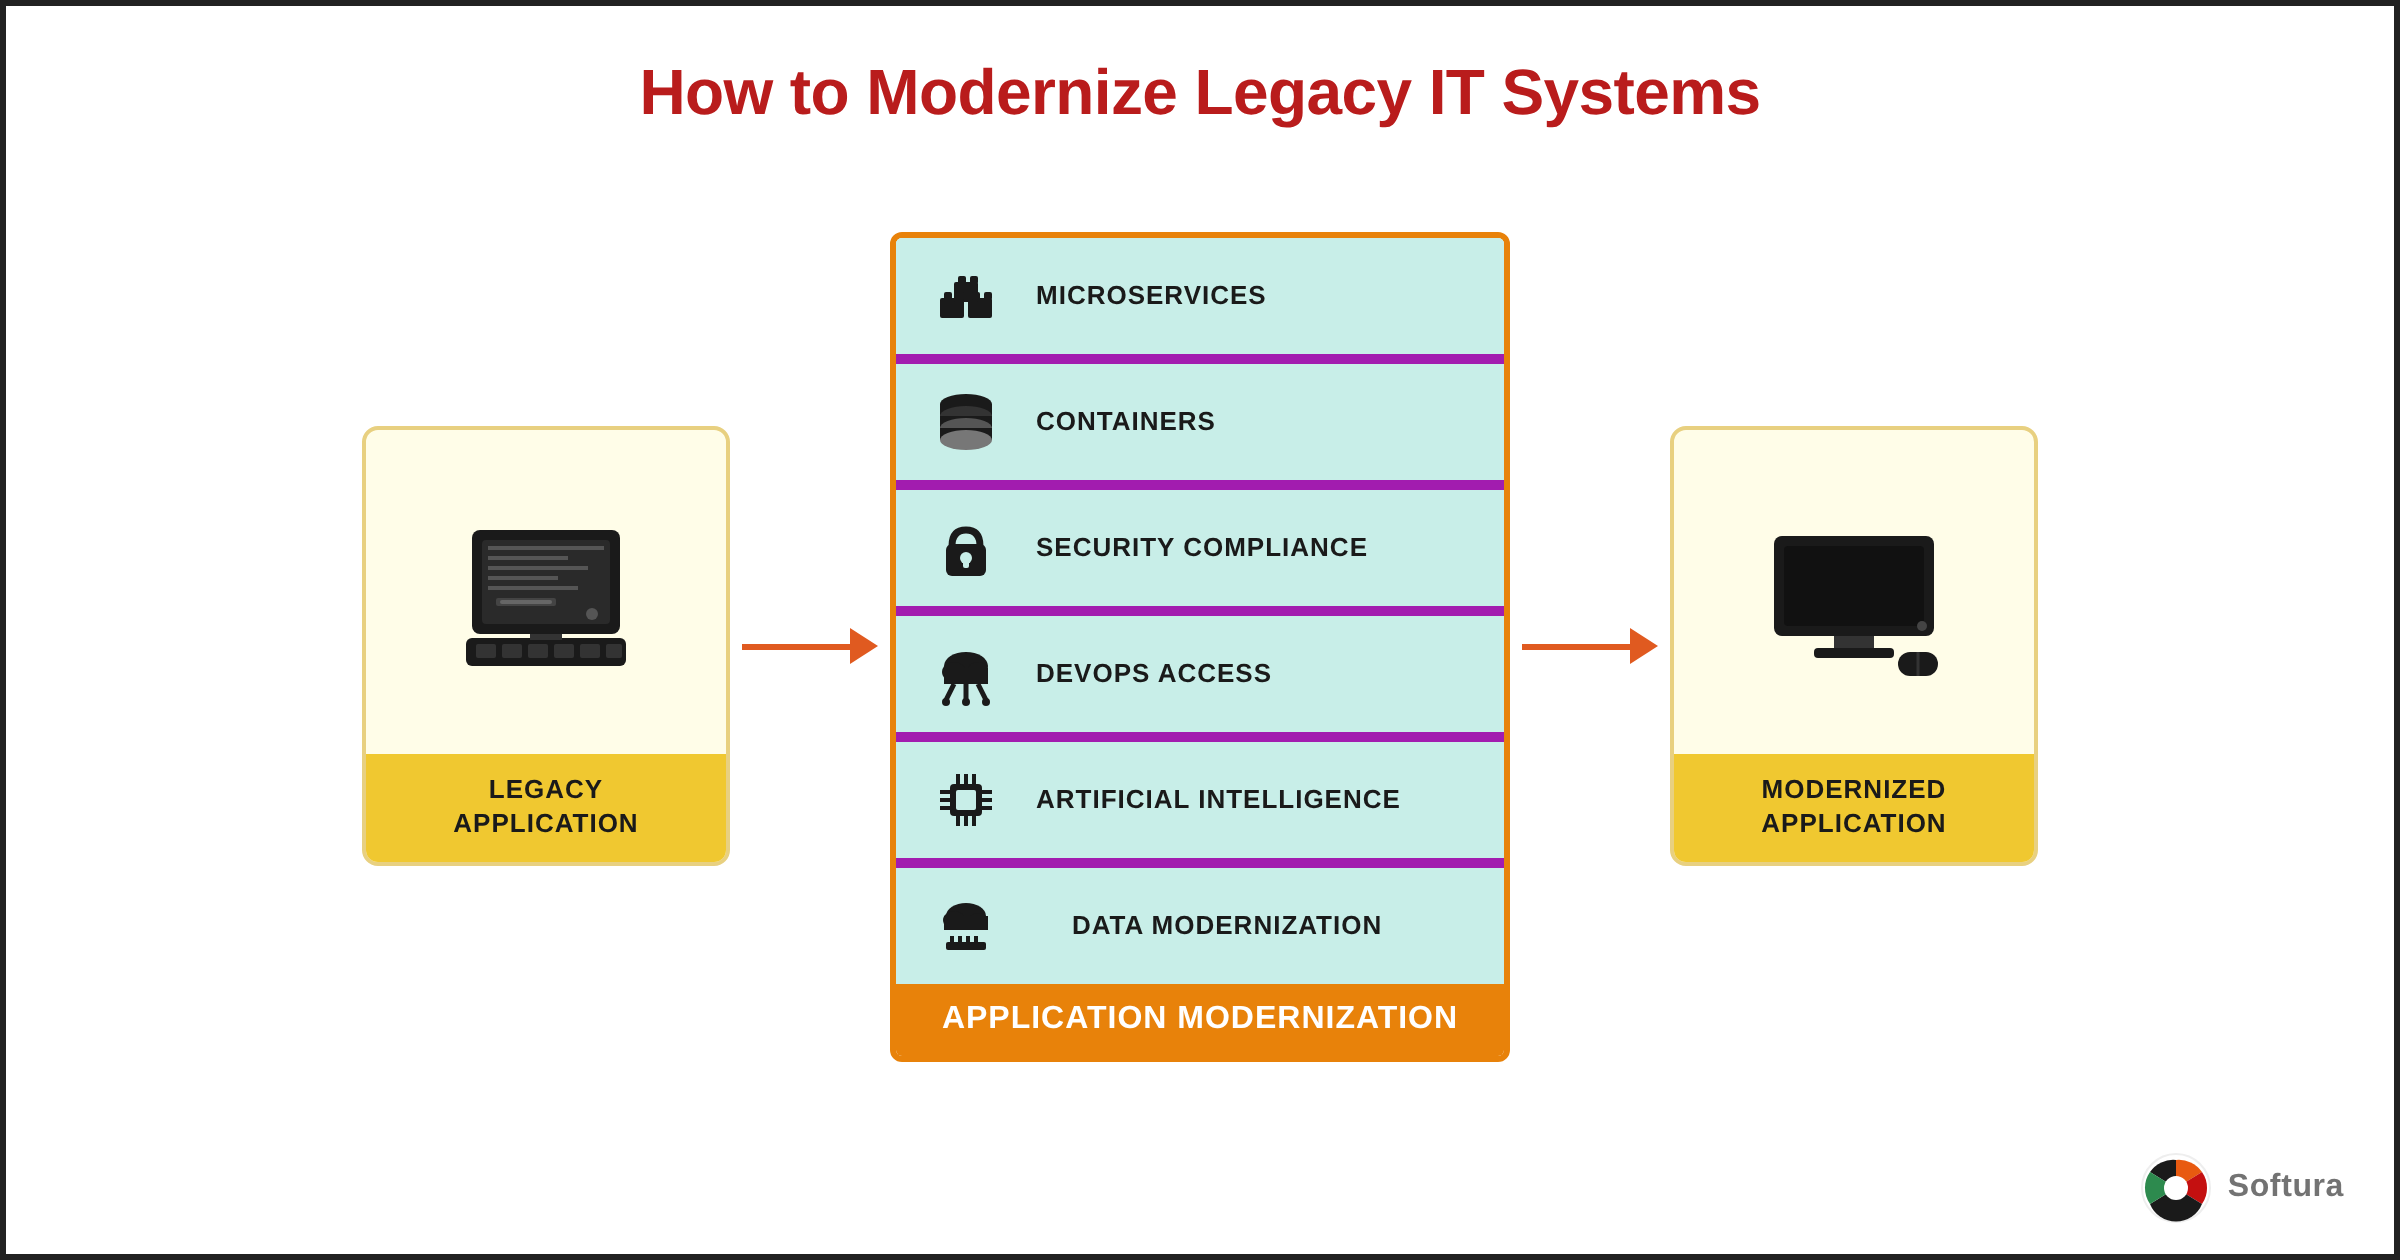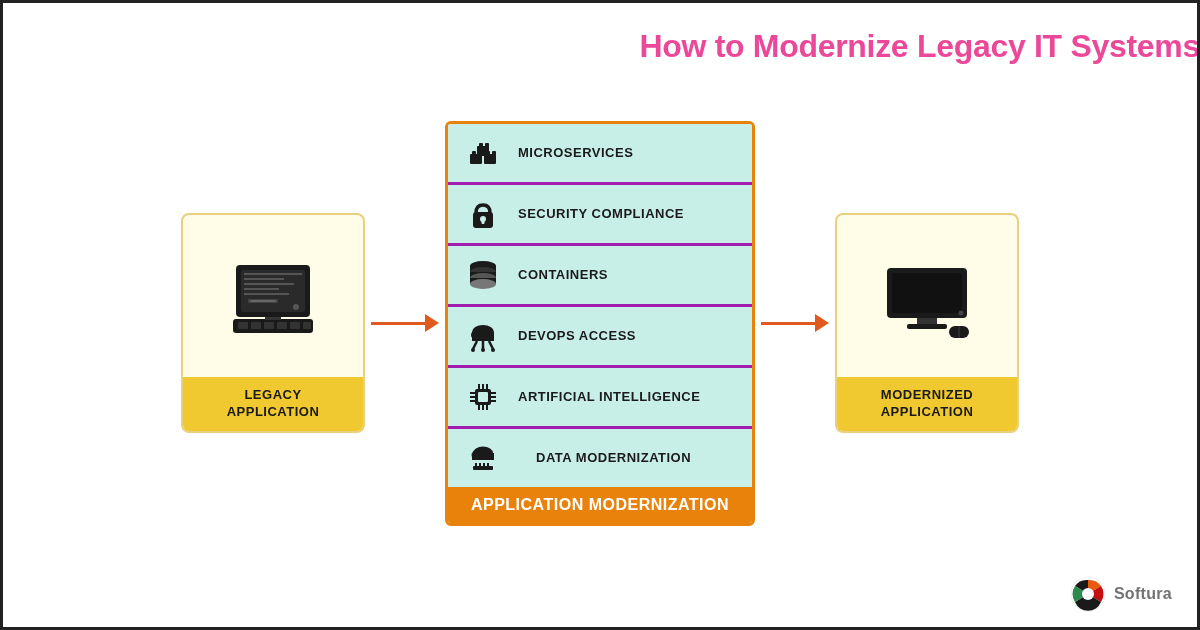--- a/index.html
+++ b/index.html
@@ -6,24 +6,24 @@
     body {
       width: 1200px;
       height: 630px;
       background: #ffffff;
       font-family: 'Arial', sans-serif;
       overflow: hidden;
       position: relative;
     }
 
     .page-title {
-      text-align: right;
+      text-align: center;
       font-size: 32px;
       font-weight: 900;
-      color: #ec4899;
+      color: #b91c1c;
       padding-top: 28px;
       padding-bottom: 18px;
       letter-spacing: -0.3px;
     }
 
     .main-content {
       display: flex;
       align-items: center;
       justify-content: center;
       gap: 0px;
@@ -107,21 +107,21 @@
 
     .modernization-items {
       background: #c8eee8;
       flex: 1;
     }
 
     .mod-item {
       display: flex;
       align-items: center;
       padding: 8px 14px;
-      border-bottom: 3px solid #a21caf;
+      border-bottom: 5px solid #a21caf;
       gap: 14px;
       background: #c8eee8;
     }
 
     .mod-item:last-child {
       border-bottom: none;
       gap: 32px;
     }
 
     .mod-item-icon {
@@ -255,49 +255,49 @@
             <rect x="21" y="9" width="4" height="4" rx="1" fill="#1a1a1a"></rect>
           </svg>
         </div>
         <span class="mod-item-label">MICROSERVICES</span>
       </div>
 
       <div class="mod-item">
         <div class="mod-item-icon">
           <svg width="38" height="38" viewBox="0 0 38 38">
 
-            <path d="M12 18 Q12 10 19 10 Q26 10 26 18" stroke="#1a1a1a" stroke-width="3.5" fill="none"></path>
-            <rect x="9" y="17" width="20" height="16" rx="3" fill="#1a1a1a"></rect>
-            <circle cx="19" cy="24" r="3" fill="#c8eee8"></circle>
-            <rect x="17.5" y="25" width="3" height="4" rx="1" fill="#c8eee8"></rect>
-          </svg>
-        </div>
-        <span class="mod-item-label">SECURITY COMPLIANCE</span>
-      </div>
-
-      <div class="mod-item">
-        <div class="mod-item-icon">
-          <svg width="38" height="38" viewBox="0 0 38 38">
-
             <ellipse cx="19" cy="10" rx="13" ry="5" fill="#1a1a1a"></ellipse>
             <rect x="6" y="10" width="26" height="6" fill="#1a1a1a"></rect>
             <ellipse cx="19" cy="16" rx="13" ry="5" fill="#333"></ellipse>
             <rect x="6" y="16" width="26" height="6" fill="#1a1a1a"></rect>
             <ellipse cx="19" cy="22" rx="13" ry="5" fill="#555"></ellipse>
             <rect x="6" y="22" width="26" height="6" fill="#1a1a1a"></rect>
             <ellipse cx="19" cy="28" rx="13" ry="5" fill="#777"></ellipse>
           </svg>
         </div>
         <span class="mod-item-label">CONTAINERS</span>
       </div>
 
       <div class="mod-item">
         <div class="mod-item-icon">
           <svg width="38" height="38" viewBox="0 0 38 38">
 
+            <path d="M12 18 Q12 10 19 10 Q26 10 26 18" stroke="#1a1a1a" stroke-width="3.5" fill="none"></path>
+            <rect x="9" y="17" width="20" height="16" rx="3" fill="#1a1a1a"></rect>
+            <circle cx="19" cy="24" r="3" fill="#c8eee8"></circle>
+            <rect x="17.5" y="25" width="3" height="4" rx="1" fill="#c8eee8"></rect>
+          </svg>
+        </div>
+        <span class="mod-item-label">SECURITY COMPLIANCE</span>
+      </div>
+
+      <div class="mod-item">
+        <div class="mod-item-icon">
+          <svg width="38" height="38" viewBox="0 0 38 38">
+
             <ellipse cx="19" cy="15" rx="11" ry="7" fill="#1a1a1a"></ellipse>
             <ellipse cx="13" cy="18" rx="6" ry="5" fill="#1a1a1a"></ellipse>
             <ellipse cx="25" cy="17" rx="5" ry="4" fill="#1a1a1a"></ellipse>
             <rect x="8" y="16" width="22" height="8" fill="#1a1a1a"></rect>
 
             <line x1="13" y1="24" x2="9" y2="32" stroke="#1a1a1a" stroke-width="2.5"></line>
             <line x1="19" y1="24" x2="19" y2="32" stroke="#1a1a1a" stroke-width="2.5"></line>
             <line x1="25" y1="24" x2="29" y2="32" stroke="#1a1a1a" stroke-width="2.5"></line>
             <circle cx="9" cy="33" r="2" fill="#1a1a1a"></circle>
             <circle cx="19" cy="33" r="2" fill="#1a1a1a"></circle>

